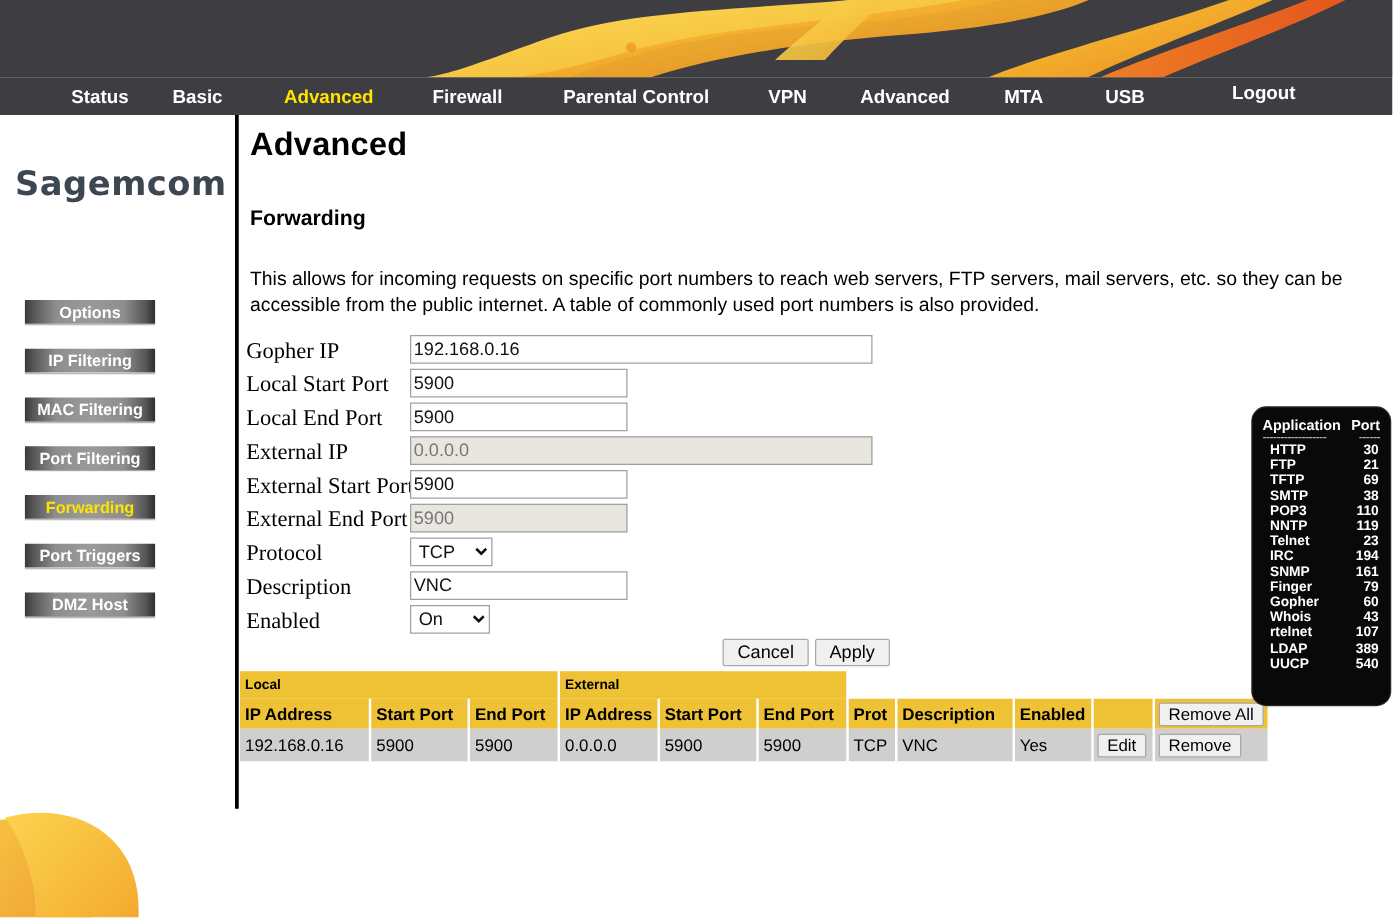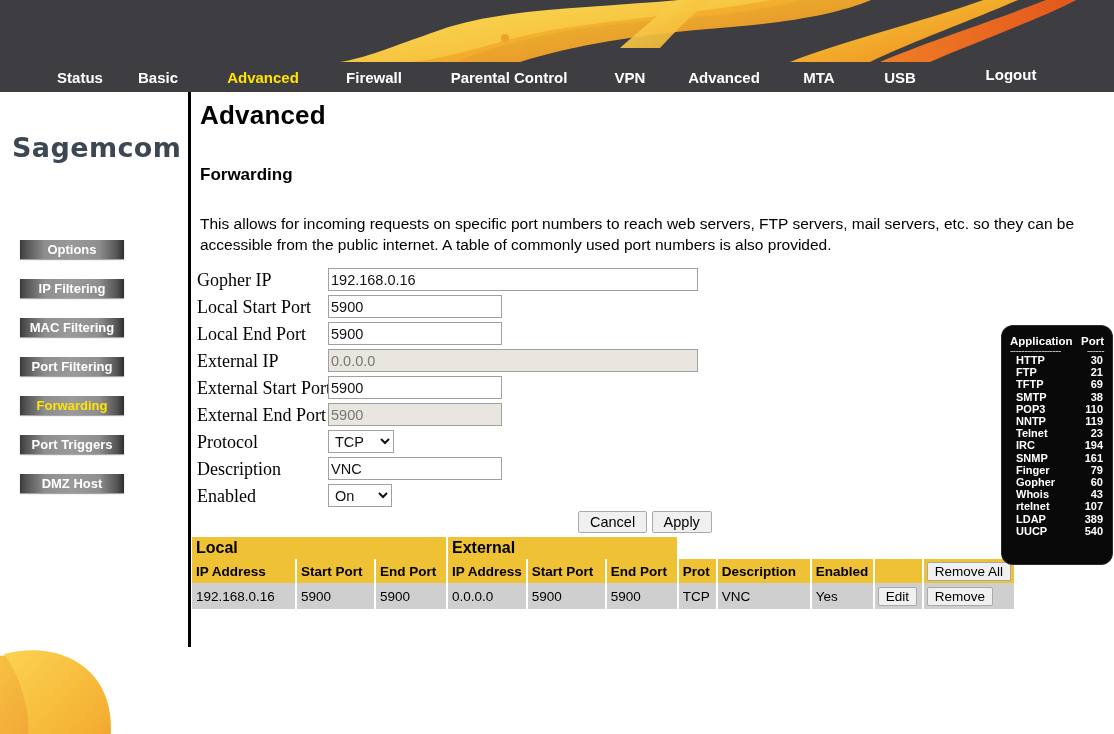--- a/index.html
+++ b/index.html
@@ -209,21 +209,21 @@
     font-family: "Liberation Sans", sans-serif;
   }
   #fwd-table td, #fwd-table th {
     padding: 2px 4px;
     text-align: left;
     vertical-align: middle;
   }
   #fwd-table .grouprow td {
     background: #efc134;
     font-weight: bold;
-    font-size: 16px;
+    font-size: 11px;
     height: 18px;
     border-right: 2px solid #ffffff;
   }
   #fwd-table .grouprow td.blank { background: #ffffff; border-right: none; }
   #fwd-table .headrow td {
     background: #efc134;
     font-weight: bold;
     height: 20px;
     border-right: 2px solid #ffffff;
     white-space: nowrap;

